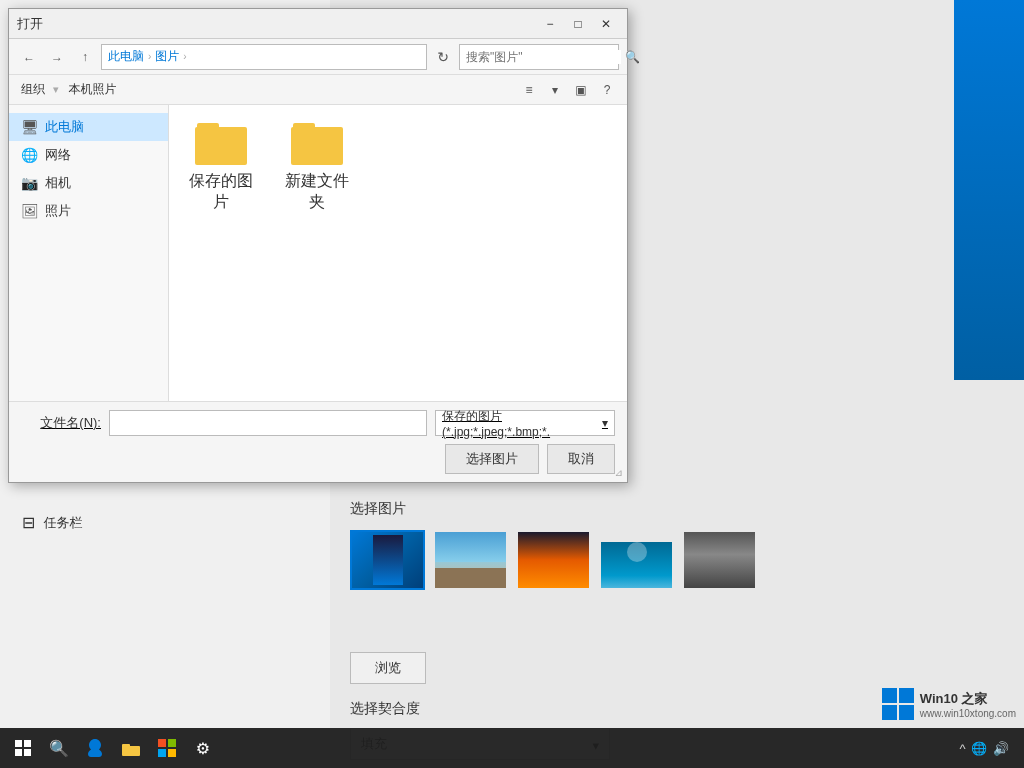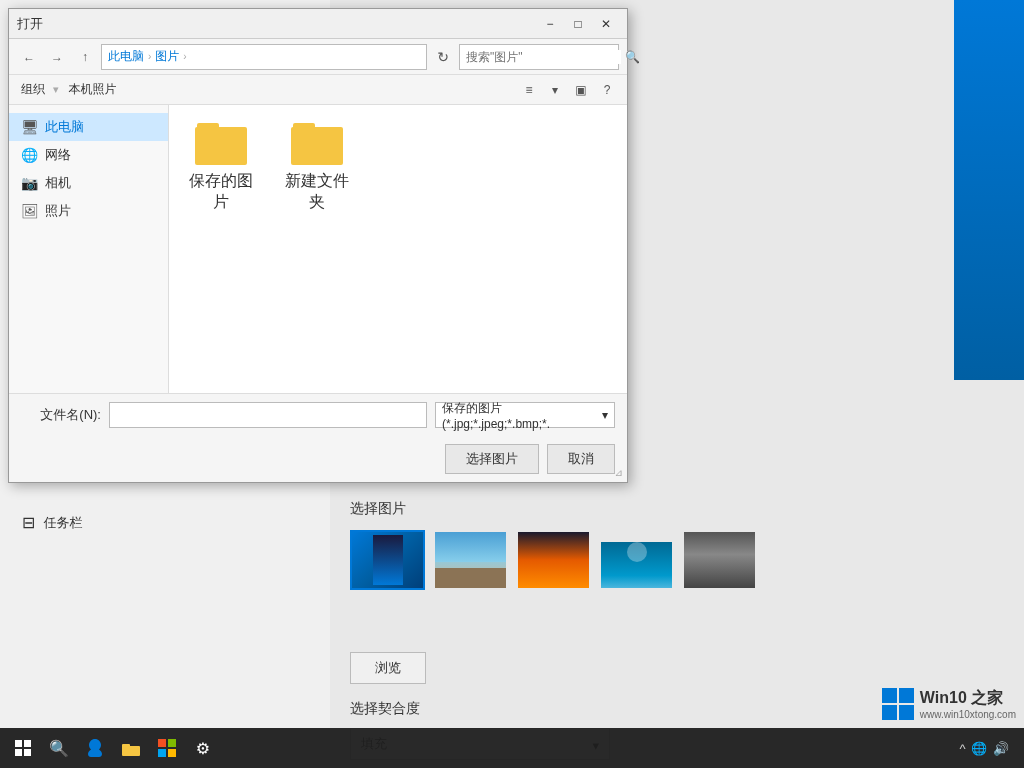--- a/index.html
+++ b/index.html
@@ -406,22 +406,23 @@
 
     .dialog-footer {
       padding: 8px 12px;
       border-top: 1px solid #ddd;
       background: #f5f5f5;
     }
 
     .filename-row {
       display: flex;
       align-items: center;
-      margin-bottom: 16px;
+      margin-bottom: 8px;
       gap: 8px;
+      text-decoration: underline;
     }
 
     .filename-label {
       font-size: 13px;
       color: #333;
       width: 80px;
       text-align: right;
       flex-shrink: 0;
     }
 
@@ -611,21 +612,21 @@
       grid-template-columns: 1fr 1fr;
       gap: 2px;
     }
 
     .win10-logo-icon span {
       background: #0078d7;
       display: block;
     }
 
     .win10-text {
-      font-size: 16px;
+      font-size: 13px;
       font-weight: bold;
       color: #333;
     }
 
     .win10-site {
       font-size: 10px;
       color: #666;
     }
 
     

